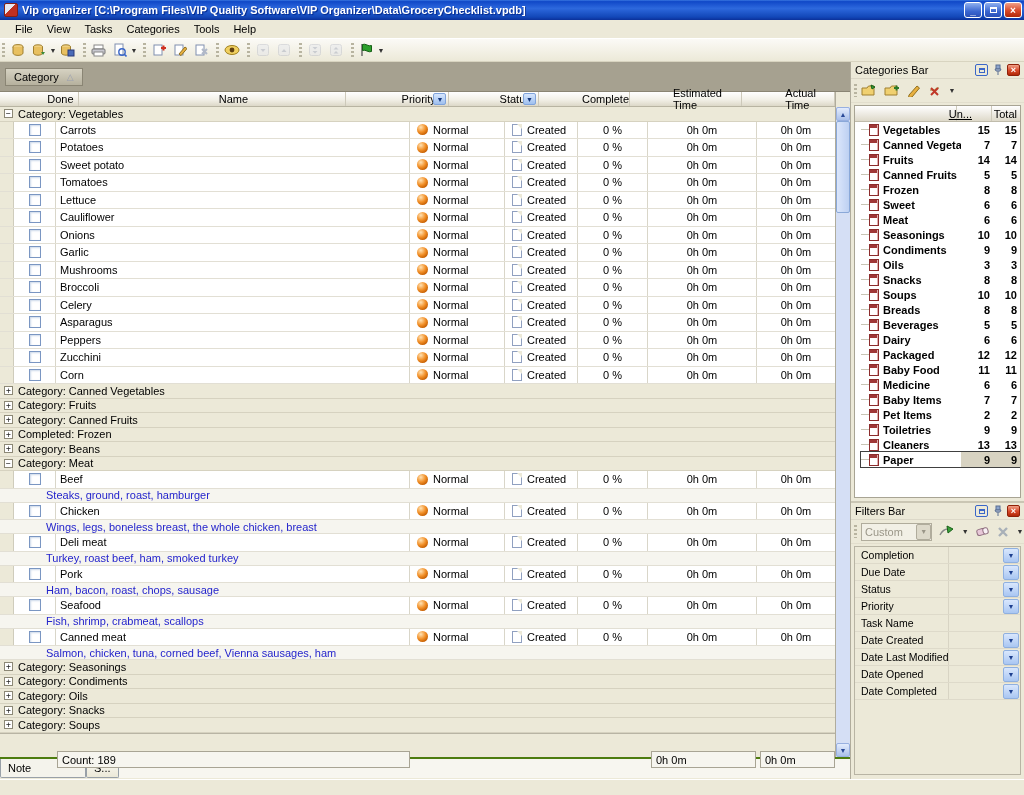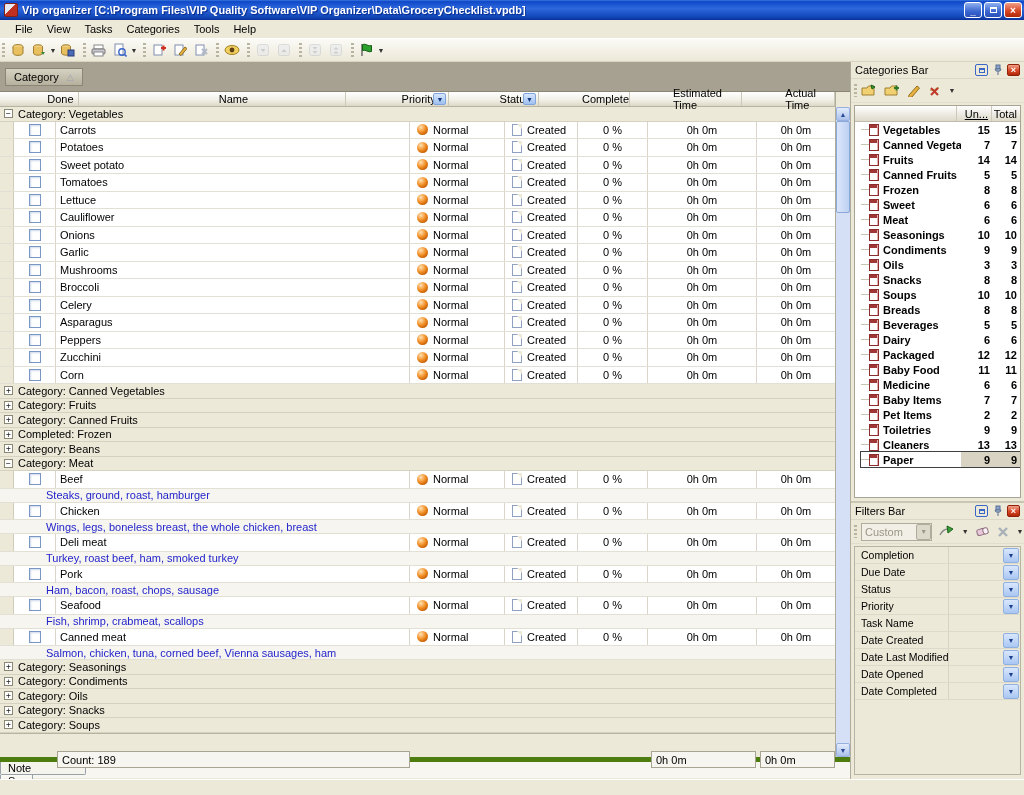--- a/index.html
+++ b/index.html
@@ -77,21 +77,21 @@
   .fb-est{left:651px;width:105px;}
   .fb-act{left:760px;width:75px;}
   
   .vscroll{position:absolute;right:0;top:45px;width:14px;height:650px;background:#d5dff5;}
   .sarrow{position:absolute;left:0;width:14px;height:14px;display:flex;align-items:center;justify-content:center;
     background:linear-gradient(#e3ecfd,#aac0ea);border:1px solid #98b0e0;border-radius:2px;color:#2a4a98;font-size:7px;}
   .sarrow.up{top:0;} .sarrow.down{bottom:0;}
   .sthumb{position:absolute;left:0;top:14px;width:14px;height:92px;border:1px solid #8aa8d8;border-radius:2px;
     background:linear-gradient(90deg,#dbe6fb,#bdd0f2);}
   
-  .tabsbar{height:21px;background:#f7f6f0;border-top:5px solid #4d7c0f;display:flex;align-items:flex-start;width:850px;flex-direction:column;}
+  .tabsbar{height:21px;background:#f7f6f0;border-top:2px solid #4d7c0f;display:flex;align-items:flex-end;width:850px;}
   .tab{height:19px;display:flex;align-items:center;padding:0 7px;background:linear-gradient(#fbfaf6,#ece9d8);
     border:1px solid #98a0a8;border-top:none;border-radius:0 0 2px 2px;}
   .tab.active{width:86px;background:#f4f3ec;}
   .statusbar{height:16px;background:#ece9d8;border-top:1px solid #fff;width:1024px;position:absolute;bottom:0;left:0;}
   
   .rightpanel{width:174px;background:#ece9d8;border-left:1px solid #b0ac9c;display:flex;flex-direction:column;}
   .panel{display:flex;flex-direction:column;}
   .panel.catpanel{height:441px;border-bottom:2px solid #cac6b4;}
   .panel.filterpanel{flex:1;}
   .panel-title{height:17px;display:flex;align-items:center;padding:0 4px;border-bottom:1px solid #dcd8c8;}
@@ -99,21 +99,21 @@
   .pbtn{width:13px;height:12px;display:flex;align-items:center;justify-content:center;font-size:9px;line-height:1;}
   .pbtn.maxi{border:1px solid #3a66c8;border-radius:2px;}
   .pbtn.maxi i{display:block;width:6px;height:5px;border:1px solid #3a66c8;border-top-width:2px;}
   .pbtn.close{background:linear-gradient(#f0a088,#d84828 55%,#b02808);border:1px solid #902008;border-radius:2px;color:#fff;font-weight:bold;}
   .panel-toolbar{height:24px;display:flex;align-items:center;gap:7px;padding-left:10px;border-bottom:1px solid #e2decd;position:relative;}
   .panel-toolbar::before{content:"";position:absolute;left:3px;top:5px;bottom:5px;width:3px;
     background:repeating-linear-gradient(180deg,#b8b4a0 0 2px,transparent 2px 4px);}
   .cat-listbox{margin:2px 3px 3px 3px;background:#fff;border:1px solid #a8a494;flex:1;overflow:hidden;display:flex;flex-direction:column;}
   .cat-header{display:flex;height:16px;background:linear-gradient(#ffffff,#ded9ca);border-bottom:1px solid #c0bcac;flex:none;}
   .cat-header div{display:flex;align-items:center;border-right:1px solid #cdc9ba;}
-  .ch-name{flex:1;} .ch-un{width:35px;justify-content:flex-end;padding-right:3px;text-decoration:underline;} .ch-total{width:28px;justify-content:flex-end;padding-right:3px;border-right:none!important;}
+  .ch-name{flex:1;} .ch-un{width:35px;justify-content:flex-end;padding-right:19px;text-decoration:underline;} .ch-total{width:28px;justify-content:flex-end;padding-right:3px;border-right:none!important;}
   .cat-row{display:flex;align-items:center;height:15px;font-weight:bold;font-size:11px;position:relative;padding-left:8px;}
   .cat-row::before{content:"";position:absolute;left:0;top:7px;width:8px;border-top:1px solid #c8c4b4;}
   .cat-row.selected{outline:1px solid #404040;background:#fff;}
   .cat-row.selected .cnum{background:#d8d3c2;}
   .noteicon{width:10px;height:12px;flex:none;margin-right:4px;background:linear-gradient(#a03838 0 3px,#fff 3px);
     border:1px solid #8c2c2c;box-shadow:inset -1px 0 0 #e0b0b0;}
   .cat-name{flex:1;white-space:nowrap;overflow:hidden;}
   .cnum{width:32px;text-align:right;padding-right:3px;height:100%;display:flex;align-items:center;justify-content:flex-end;}
   .cnum.total{width:27px;}
   

